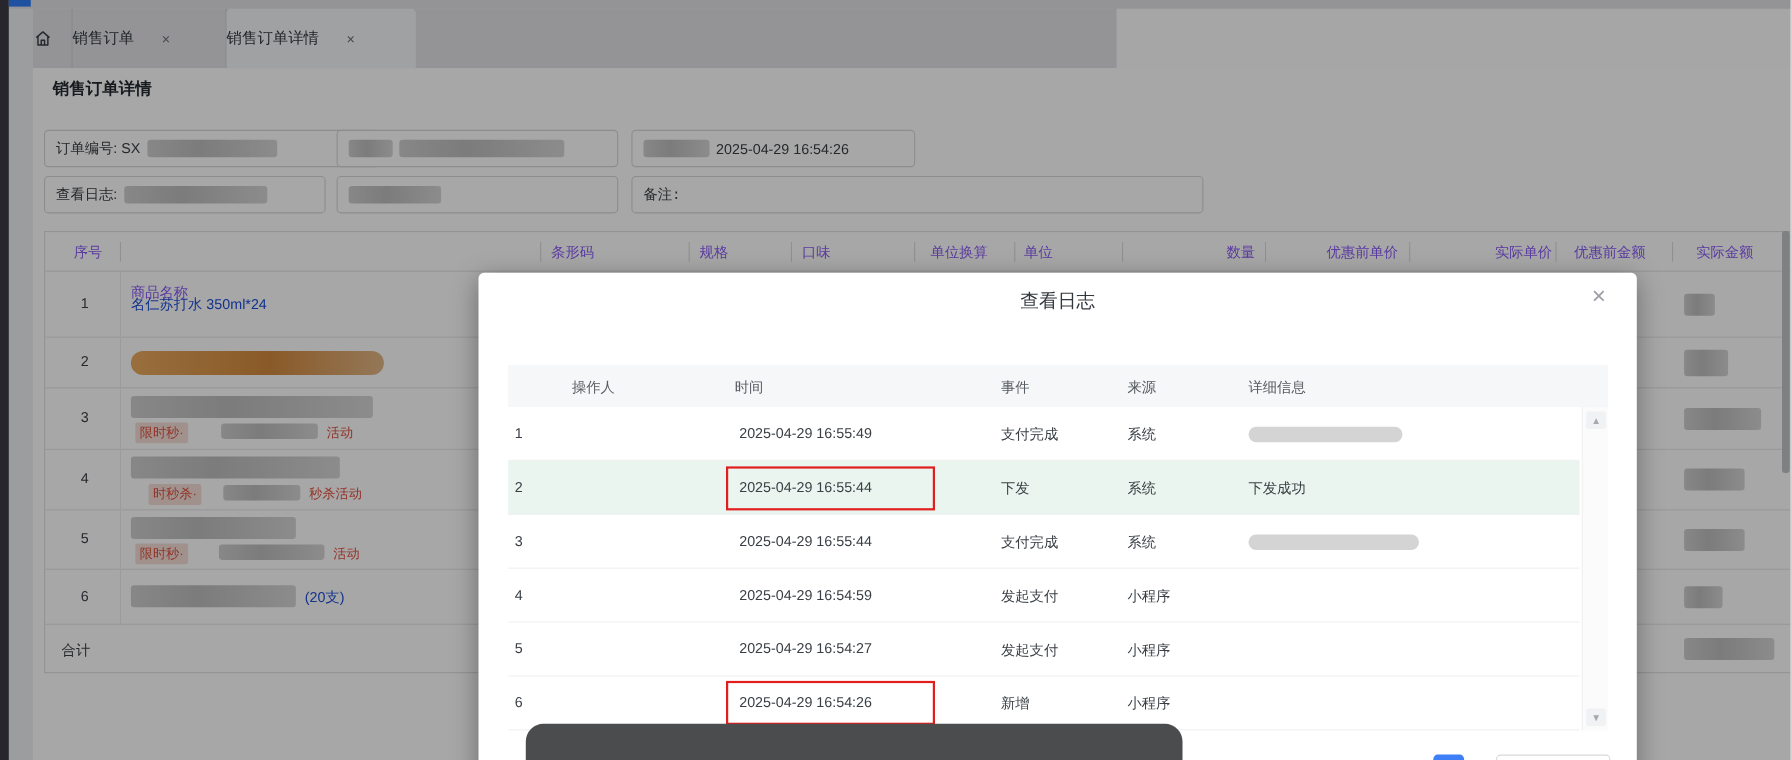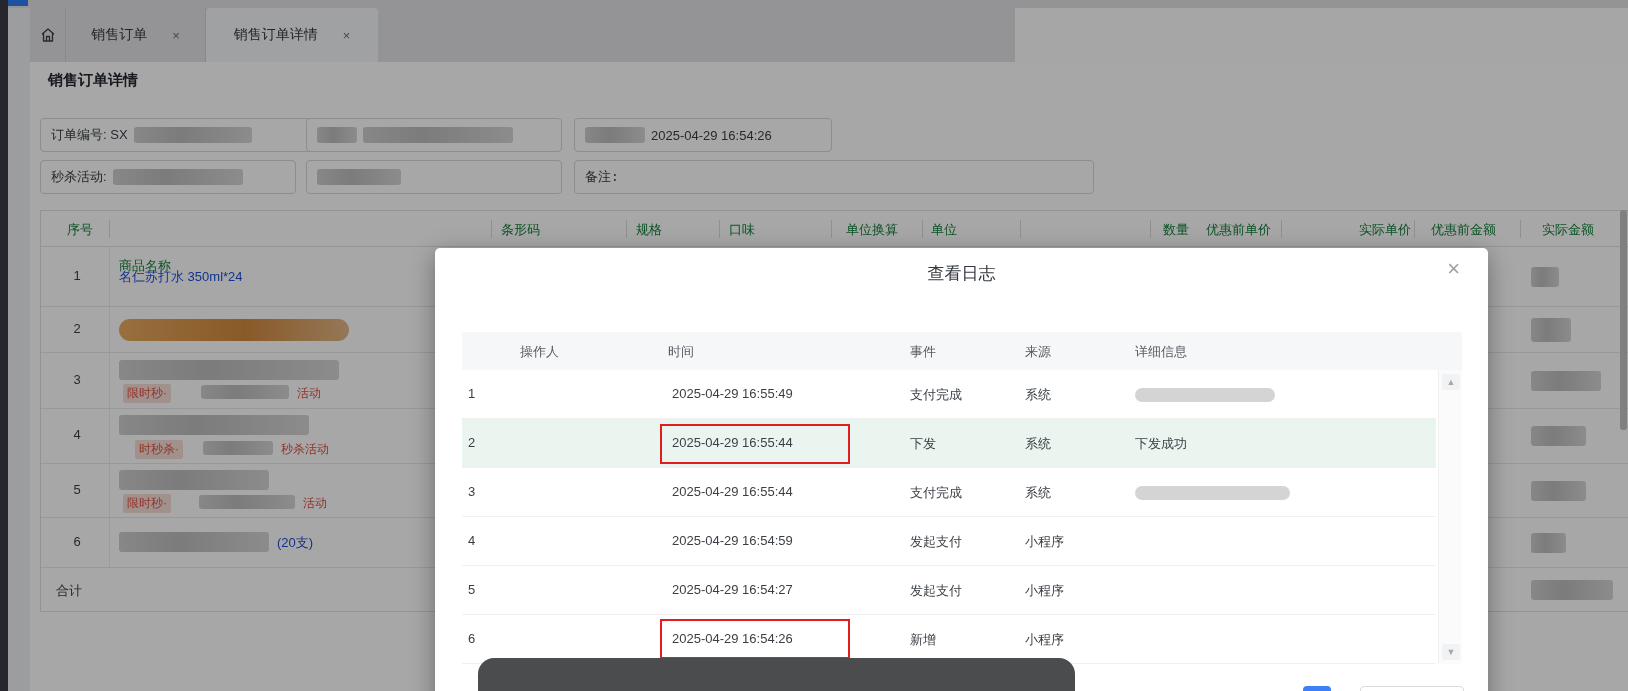--- a/index.html
+++ b/index.html
@@ -8,42 +8,42 @@
          font-family:"Liberation Sans","DejaVu Sans",sans-serif;color:#333;}
   .abs{position:absolute;}
 
   
   #base{position:absolute;inset:0;z-index:1;background:#eef0f2;}
   .left-strip{left:0;top:0;width:8px;height:691px;background:#3a3a44;}
   .blue-chip{left:8px;top:0;width:20px;height:6px;background:#2f7df6;z-index:3;}
   .top-strip{left:8px;top:0;width:1620px;height:8px;background:#e2e3e6;}
   .tabbar{left:30px;top:8px;width:985px;height:54px;background:#e2e3e6;display:flex;}
   .tabbar-right{left:1015px;top:8px;width:613px;height:54px;background:#fdfdfd;}
-  .tab{height:54px;display:flex;align-items:center;justify-content:center;gap:25px;
+  .tab{height:54px;display:flex;align-items:center;gap:25px;
        border-right:1px solid #d0d1d5;font-size:14px;color:#33383f;}
   .tab-home{width:36px;}
   .tab-close{font-size:13px;color:#6a6f76;line-height:1;}
   .tab-active{background:#f5f6f7;border-radius:4px 4px 0 0;}
   .content-bg{left:30px;top:62px;width:1598px;height:629px;background:#ffffff;}
   .page-title{left:48px;top:71px;font-size:15px;font-weight:bold;color:#24292f;}
 
   
   .fbox{height:34px;border:1px solid #d6d7d9;border-radius:4px;background:#fff;
         display:flex;align-items:center;padding-left:10px;font-size:13px;color:#3a3f45;gap:6px;}
   .blob{background:#c9c9c9;border-radius:3px;display:inline-block;}
   .blob-soft{background:linear-gradient(90deg,#cfcfcf,#bdbdbd 40%,#d6d6d6);}
   .orange-blob{background:linear-gradient(90deg,#e9aa5e,#d28a3e 55%,#e2b787);border-radius:11px;}
   .promo-tag{background:#f5ded8;color:#e05140;font-size:12px;padding:1px 4px;border-radius:2px;
              filter:blur(0.5px);}
   .promo-text{color:#e05140;font-size:12px;filter:blur(0.3px);}
 
   
   #mtable{left:40px;top:210px;width:1588px;height:402px;border-top:1px solid #e0e0e0;
           border-left:1px solid #e0e0e0;border-bottom:1px solid #e0e0e0;font-size:13px;}
-  .mhead{left:0;top:0;width:1588px;height:36px;border-bottom:1px solid #e4e4e4;color:#15803d;}
+  .mhead{left:0;top:0;width:1588px;height:36px;border-bottom:1px solid #e4e4e4;color:#8b5cf6;}
   .mh{position:absolute;top:10px;white-space:nowrap;}
   .vdiv{position:absolute;top:9px;width:1px;height:18px;background:#dcdcdc;}
   .mrow{position:absolute;left:0;width:1588px;border-bottom:1px solid #e8e8e8;}
   .ridx{position:absolute;left:20px;width:32px;text-align:center;color:#3a3f45;}
   .rname{position:absolute;left:78px;color:#1d4ed8;white-space:nowrap;}
   .rblob{position:absolute;height:20px;}
   .num-divider{position:absolute;left:68px;top:0;width:1px;height:100%;background:#ededed;}
 
   .pg-scroll{left:1620px;top:210px;width:7px;height:220px;background:#c2c4c7;border-radius:3px;}
 
@@ -113,40 +113,40 @@
     <div class="abs fbox" style="left:306px;top:118px;width:256px;">
       <span class="blob blob-soft" style="width:40px;height:16px;"></span>
       <span class="blob blob-soft" style="width:150px;height:16px;"></span>
     </div>
     <div class="abs fbox" style="left:574px;top:118px;width:258px;">
       <span class="blob blob-soft" style="width:60px;height:16px;"></span>
       <span>2025-04-29 16:54:26</span>
     </div>
 
     <div class="abs fbox" style="left:40px;top:160px;width:256px;">
-      <span>秒杀活动:</span>
+      <span>查看日志:</span>
       <span class="blob blob-soft" style="width:130px;height:16px;"></span>
     </div>
     <div class="abs fbox" style="left:306px;top:160px;width:256px;">
       <span class="blob blob-soft" style="width:84px;height:16px;"></span>
     </div>
     <div class="abs fbox" style="left:574px;top:160px;width:520px;font-family:Liberation Mono, monospace;">
       <span>备注:</span>
     </div>
 
     <div class="abs" id="mtable">
       <div class="abs mhead">
         <span class="mh" style="left:26px;">序号</span>
         <span class="mh" style="left:78px;margin-top:36px;">商品名称</span>
         <span class="mh" style="left:460px;">条形码</span>
         <span class="mh" style="left:595px;">规格</span>
         <span class="mh" style="left:688px;">口味</span>
         <span class="mh" style="left:805px;">单位换算</span>
         <span class="mh" style="left:890px;">单位</span>
-        <span class="mh" style="left:1088px;width:60px;text-align:right;">数量</span>
+        <span class="mh" style="left:1040px;width:60px;text-align:right;">数量</span>
         <span class="mh" style="left:1130px;width:100px;text-align:right;">优惠前单价</span>
         <span class="mh" style="left:1300px;width:70px;text-align:right;">实际单价</span>
         <span class="mh" style="left:1388px;width:67px;text-align:right;">优惠前金额</span>
         <span class="mh" style="left:1490px;margin-left:11px;">实际金额</span>
         <span class="vdiv" style="left:68px;"></span>
           <span class="vdiv" style="left:450px;"></span>
         <span class="vdiv" style="left:585px;"></span>
           <span class="vdiv" style="left:678px;"></span>
         <span class="vdiv" style="left:790px;"></span>
           <span class="vdiv" style="left:881px;"></span>

